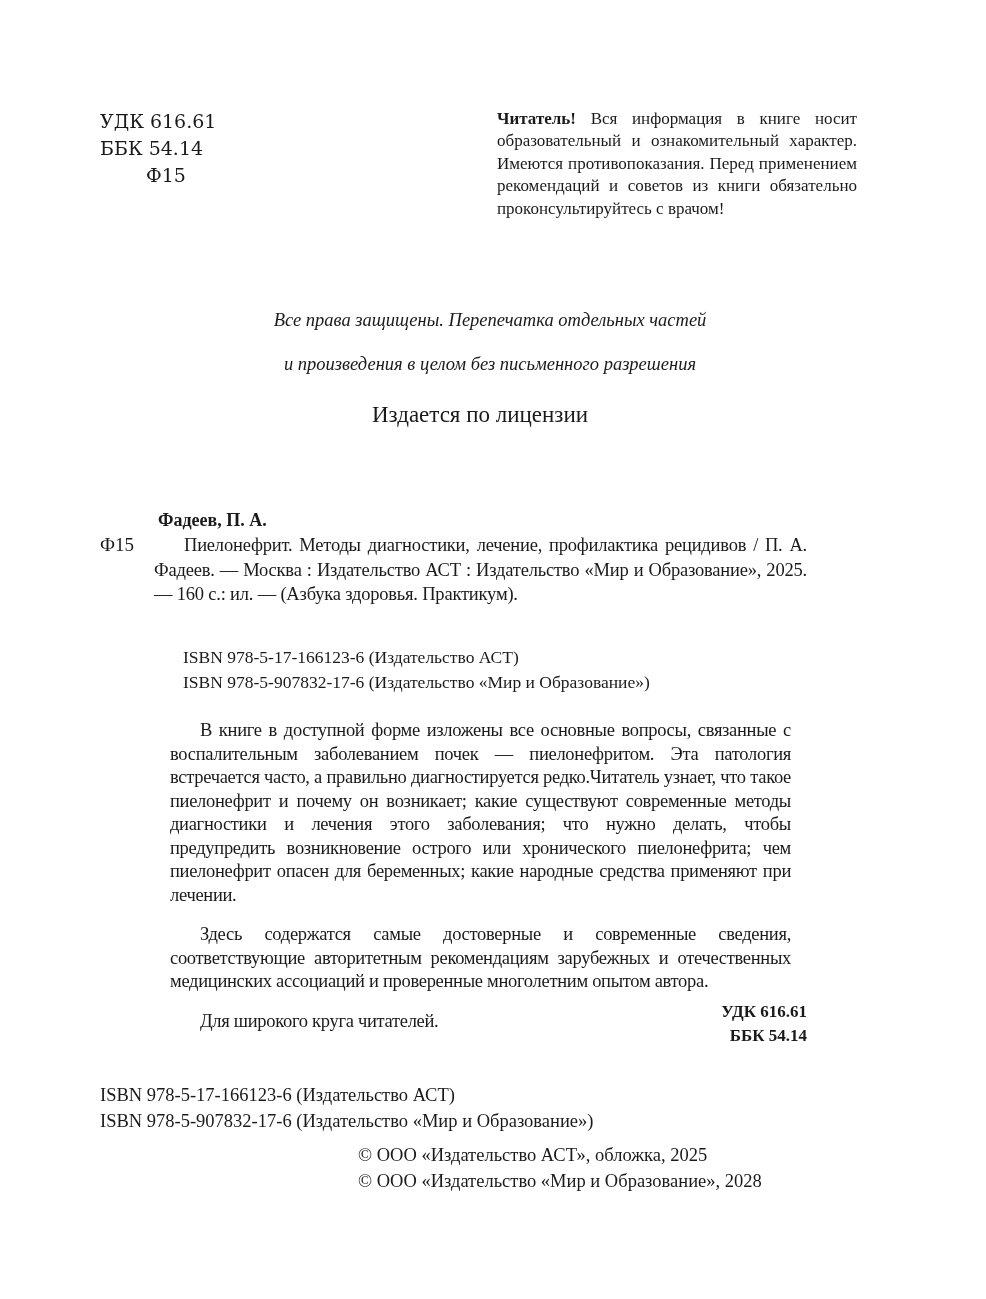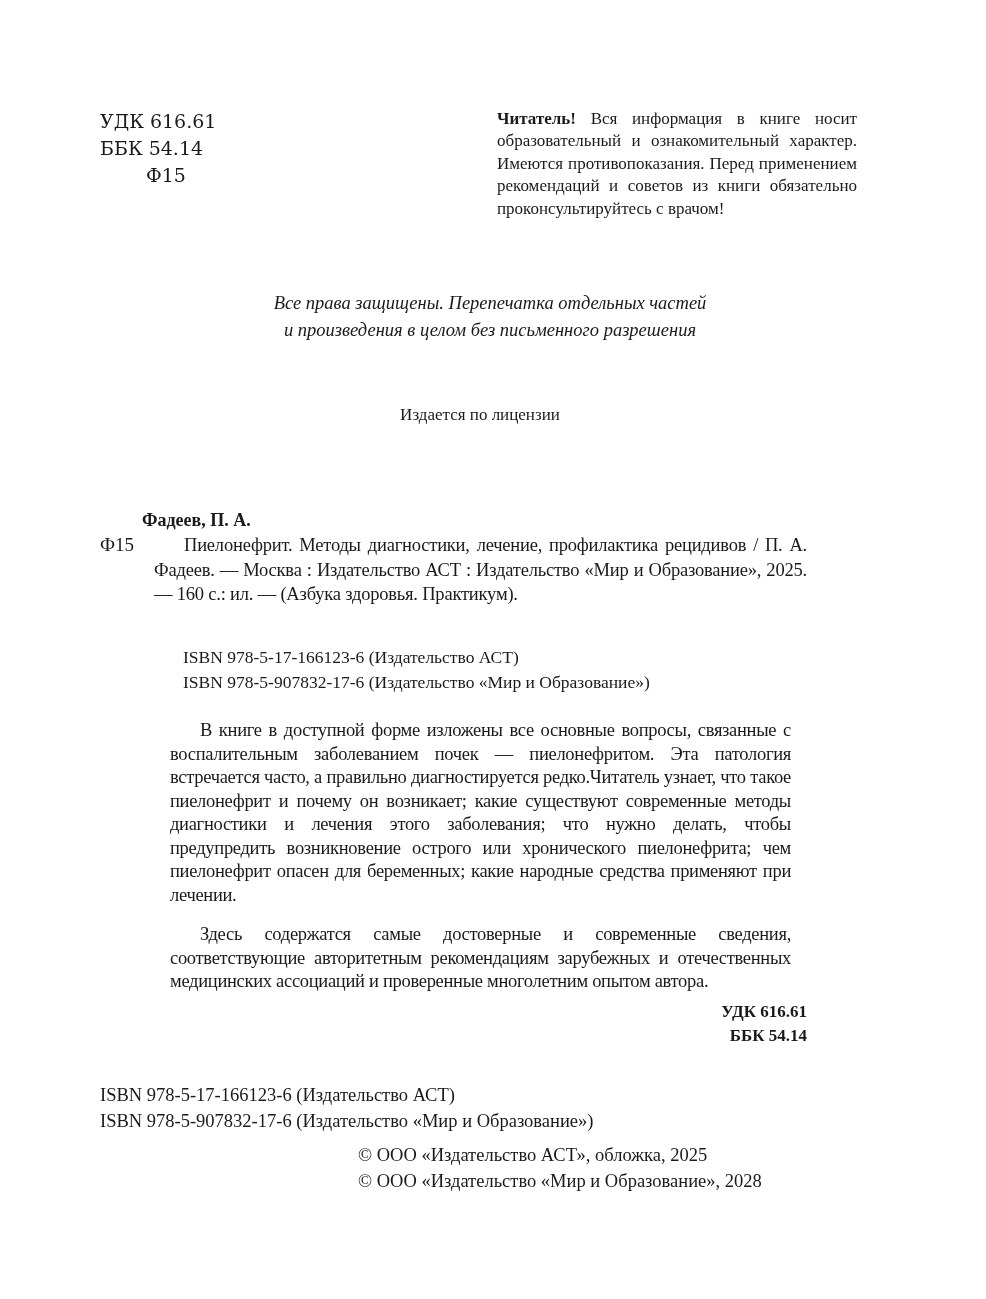--- a/index.html
+++ b/index.html
@@ -13,26 +13,26 @@
   .codes .f15 { padding-left: 46px; }
   .warning {
     left: 497px; top: 108px; width: 360px; font-size: 15.5px; line-height: 22.4px;
     text-align: justify; font-family: "Liberation Serif", serif; font-size: 17px;
   }
   .warning b { font-weight: bold; }
   .rights {
     left: 180px; top: 290px; width: 620px; text-align: center; font-style: italic;
     font-size: 18.5px; line-height: 26.5px; font-family: "Liberation Serif", serif;
   }
-  .rights div { white-space: nowrap; }
+  .rights div { white-space: nowrap; margin-top: 17px; }
   .license {
     left: 180px; top: 402px; width: 600px; text-align: center;
-    font-size: 17px; line-height: 26.5px; font-family: "Liberation Serif", serif;
+    font-size: 23px; line-height: 26.5px; font-family: "Liberation Serif", serif;
   }
-  .author { left: 142px; top: 510px; font-weight: bold; font-size: 18px; font-family: "Liberation Serif", serif; }
+  .author { left: 158px; top: 510px; font-weight: bold; font-size: 18px; font-family: "Liberation Serif", serif; }
   .f15side { left: 100px; top: 534px; font-size: 19px; font-family: "Liberation Serif", serif; }
   .biblio {
     left: 154px; top: 533px; width: 653px; font-size: 18.5px; line-height: 24.6px;
     text-align: justify; font-family: "Liberation Serif", serif; text-indent: 30px;
     letter-spacing: -0.2px;
   }
   .isbn-block { left: 183px; top: 645px; font-size: 17.5px; line-height: 25px; font-family: "Liberation Serif", serif; }
   .annotation {
     left: 154px; top: 703px; width: 653px; font-size: 18.5px; line-height: 23.5px;
     text-align: justify; font-family: "Liberation Serif", serif; letter-spacing: -0.3px;
@@ -73,20 +73,21 @@
 <div class="abs biblio">Пиелонефрит. Методы диагностики, лечение, профилактика рецидивов / П. А. Фадеев. — Москва : Издательство АСТ : Издательство «Мир и Образование», 2025. — 160 с.: ил. — (Азбука здоровья. Практикум).</div>
 
 <div class="abs isbn-block">
   <div>ISBN 978-5-17-166123-6 (Издательство АСТ)</div>
   <div>ISBN 978-5-907832-17-6 (Издательство «Мир и Образование»)</div>
 </div>
 
 <div class="abs annotation">
   <p>В книге в доступной форме изложены все основные вопросы, связанные с воспалительным заболеванием почек — пиелонефритом. Эта патология встречается часто, а правильно диагностируется редко.Читатель узнает, что такое пиелонефрит и почему он возникает; какие существуют современные методы диагностики и лечения этого заболевания; что нужно делать, чтобы предупредить возникновение острого или хронического пиелонефрита; чем пиелонефрит опасен для беременных; какие народные средства применяют при лечении.</p>
   <p>Здесь содержатся самые достоверные и современные сведения, соответствующие авторитетным рекомендациям зарубежных и отечественных медицинских ассоциаций и проверенные многолетним опытом автора.</p>
+  <p class="last">Для широкого круга читателей.</p>
 </div>
 
 <div class="abs udk-right">
   <div>УДК 616.61</div>
   <div>ББК 54.14</div>
 </div>
 
 <div class="abs isbn-bottom">
   <div>ISBN 978-5-17-166123-6 (Издательство АСТ)</div>
   <div>ISBN 978-5-907832-17-6 (Издательство «Мир и Образование»)</div>

